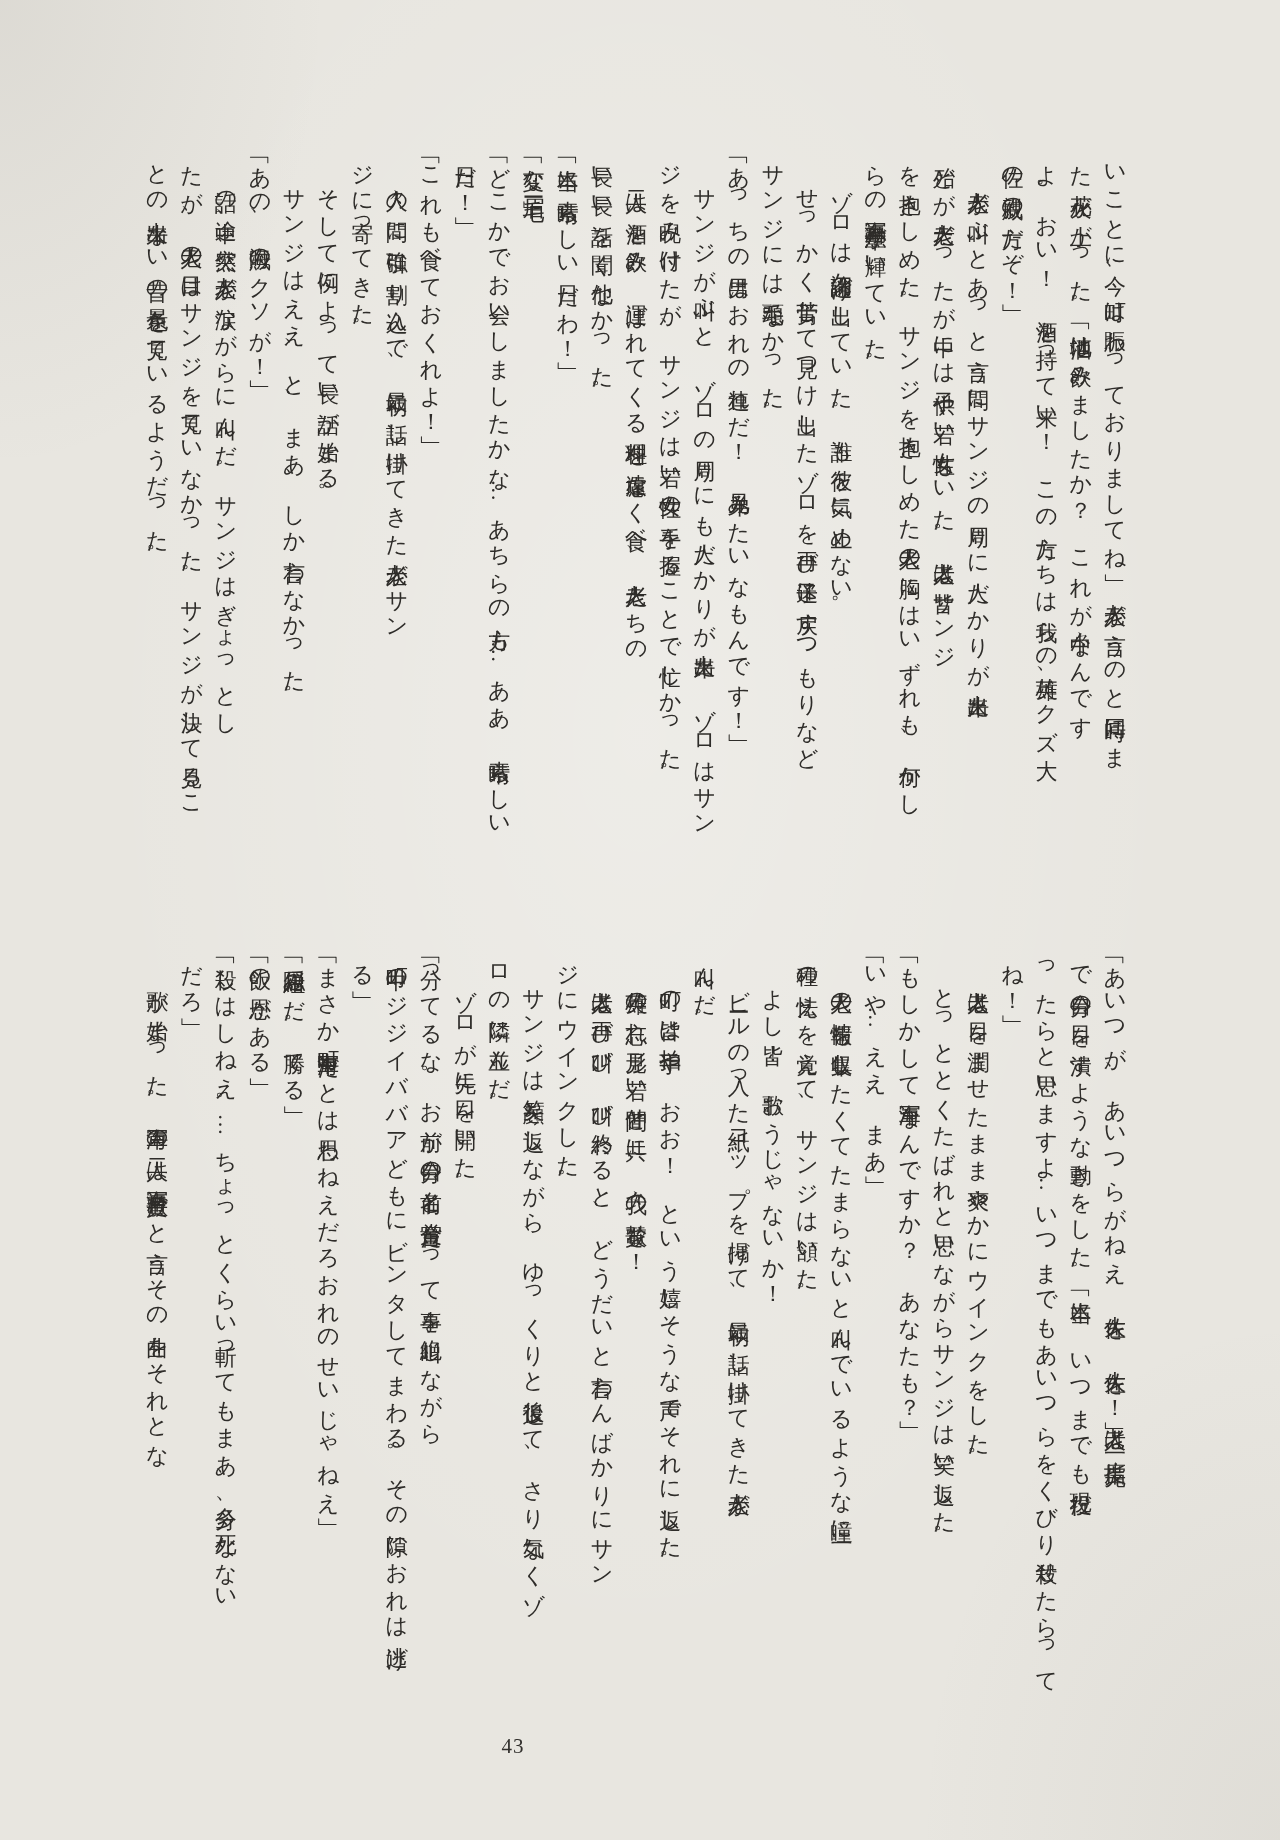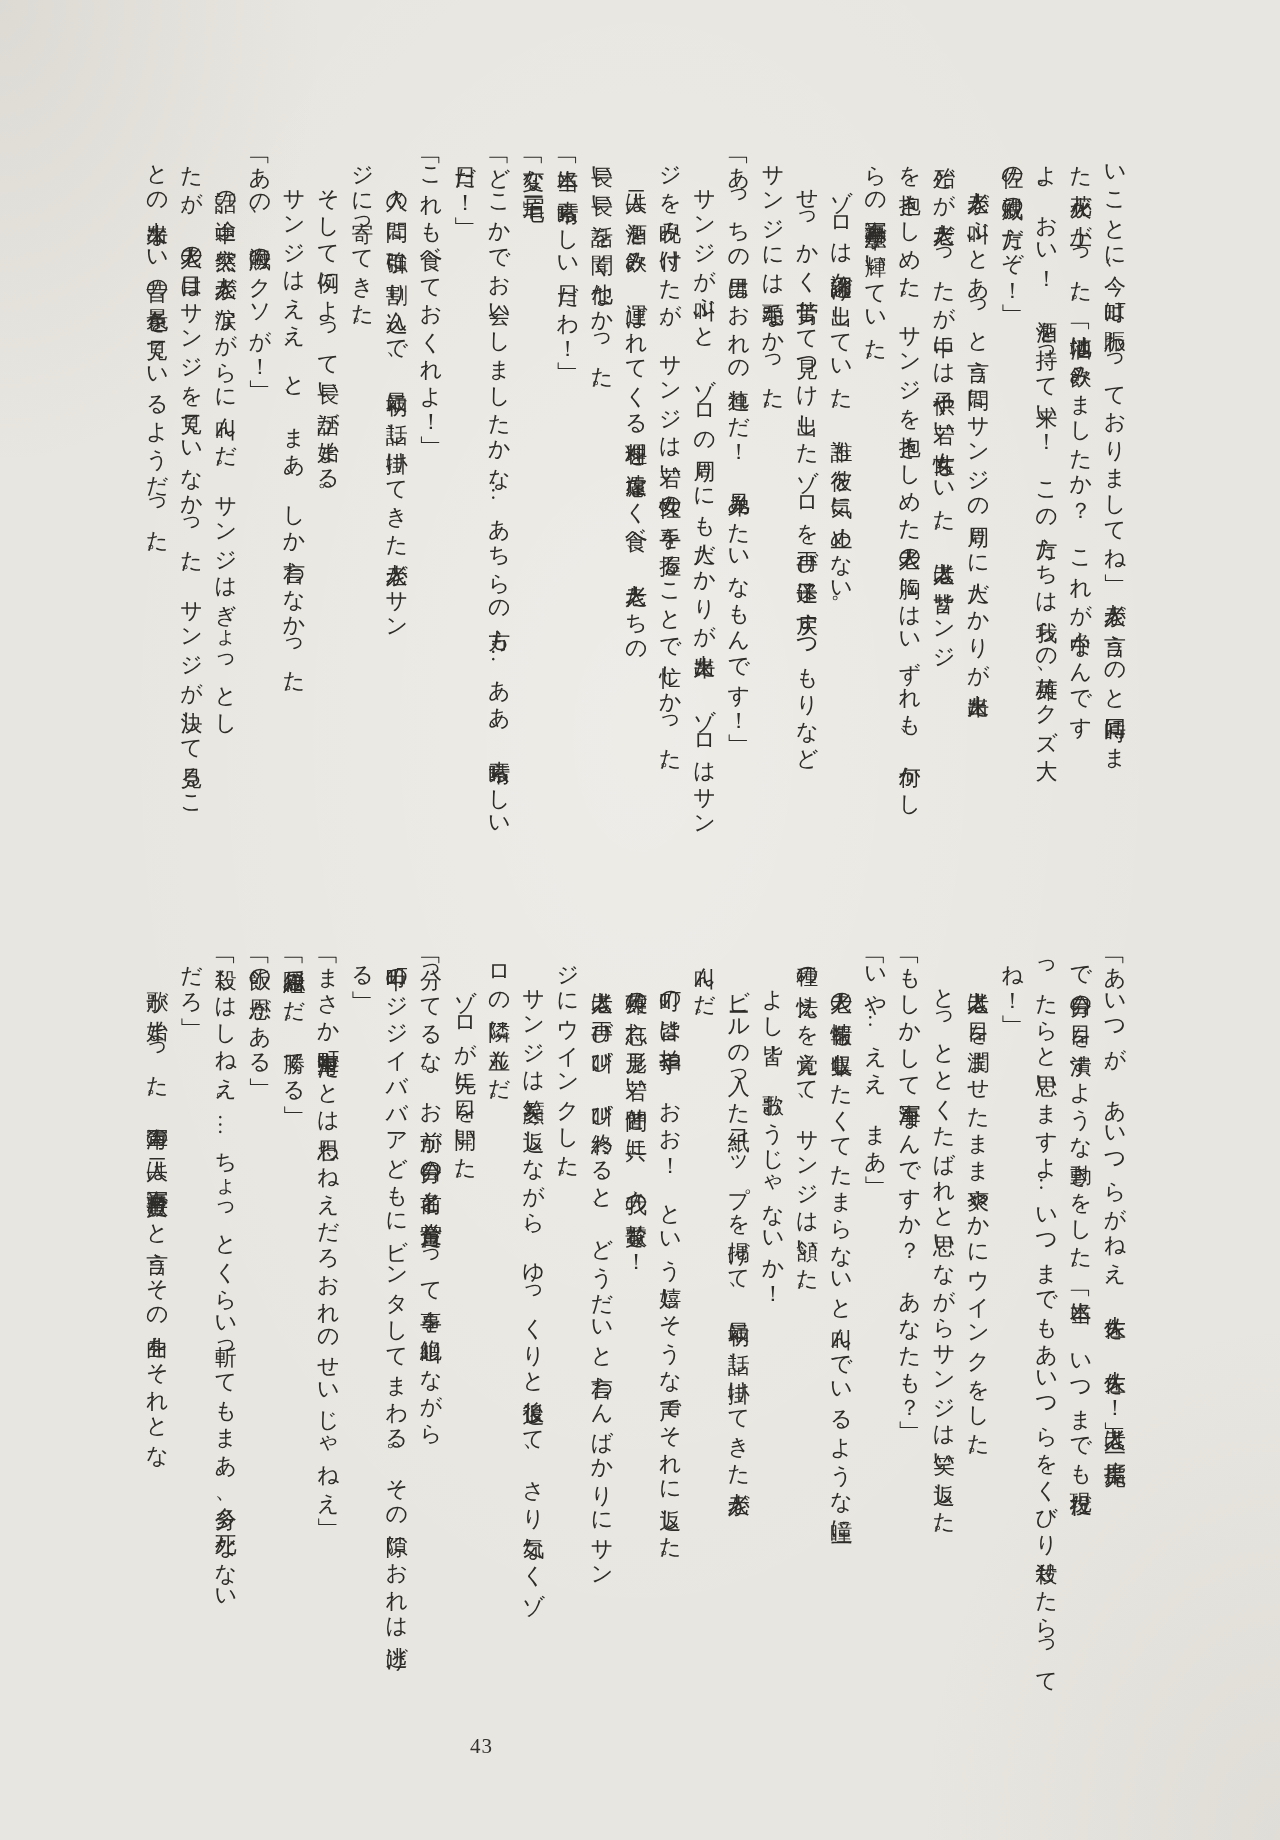--- a/index.html
+++ b/index.html
@@ -42,21 +42,21 @@
   }
   .block-bottom {
     top: 950px;
     height: 742px;
   }
   .pagenum {
     position: absolute;
     top: 1734px;
     left: 470px;
     width: 86px;
-    text-align: left;
+    text-align: center;
     font-family: "Liberation Serif", "DejaVu Serif", serif;
     font-size: 21px;
     letter-spacing: 1px;
     color: #33312e;
   }
 </style>
 </head>
 <body>
 
 <div class="paper">

